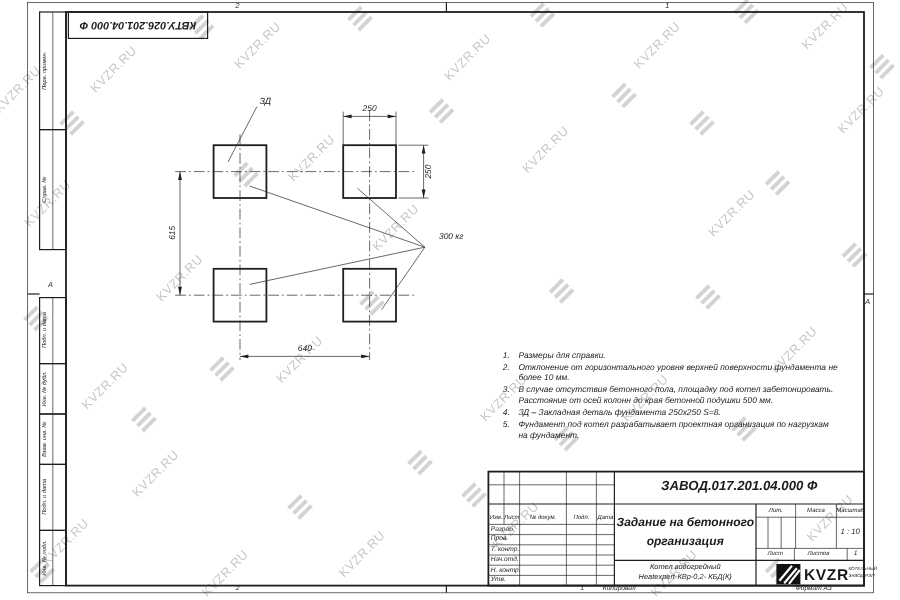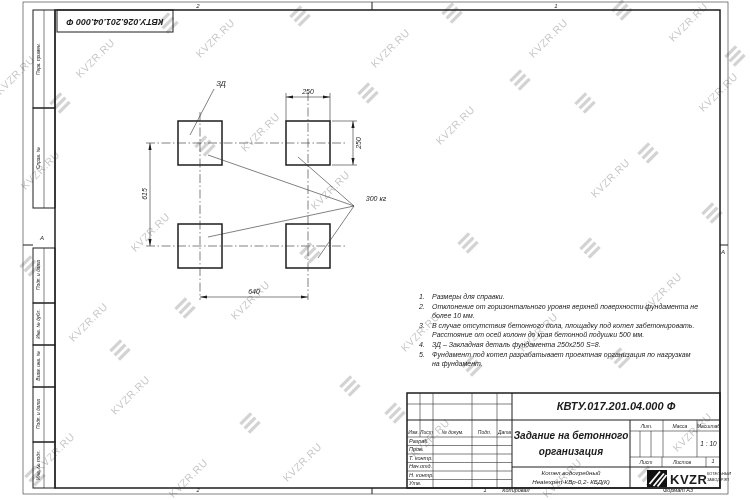--- a/index.html
+++ b/index.html
@@ -358,21 +358,21 @@
     <div class="t rot90" style="left:39px;top:414px;font-size:4.8px;">Подп. и дата</div>
     <div class="t rot90" style="left:39px;top:465px;font-size:4.8px;">Инв. № подл.</div>
 
     <div class="t" style="left:221px;top:84px;font-size:7.5px;">ЗД</div>
     <div class="t" style="left:376px;top:198px;font-size:7px;">300 кг</div>
     <div class="t" style="left:308px;top:91px;font-size:7px;">250</div>
     <div class="t rot90" style="left:358px;top:143px;font-size:7px;">250</div>
     <div class="t rot90" style="left:144px;top:194px;font-size:7px;">615</div>
     <div class="t" style="left:254px;top:291px;font-size:7px;">640</div>
 
-    <div class="t b" style="left:616px;top:406px;font-size:11px;">КВТУ.017.201.04.000 Ф</div>
+    <div class="t b" style="left:616px;top:406px;font-size:11px;">ЗАВОД.017.201.04.000 Ф</div>
     <div class="t" style="left:413.5px;top:432px;font-size:5px;">Изм.</div>
     <div class="t" style="left:426.5px;top:432px;font-size:5px;">Лист</div>
     <div class="t" style="left:452.5px;top:432px;font-size:5px;">№ докум.</div>
     <div class="t" style="left:484.5px;top:432px;font-size:5px;">Подп.</div>
     <div class="t" style="left:504.5px;top:432px;font-size:5px;">Дата</div>
     <div class="t la" style="left:409px;top:441.5px;font-size:5.5px;">Разраб.</div>
     <div class="t la" style="left:409px;top:450px;font-size:5.5px;">Пров.</div>
     <div class="t la" style="left:409px;top:458.5px;font-size:5.5px;">Т. контр.</div>
     <div class="t la" style="left:409px;top:467px;font-size:5.5px;">Нач.отд.</div>
     <div class="t la" style="left:409px;top:475.5px;font-size:5.5px;">Н. контр.</div>

